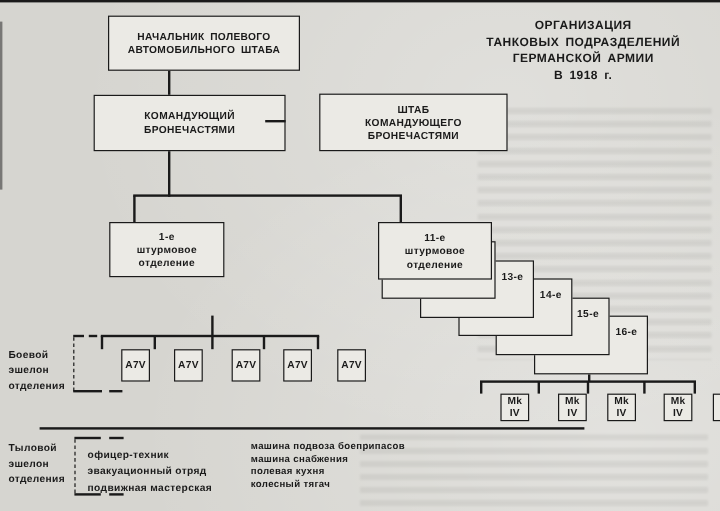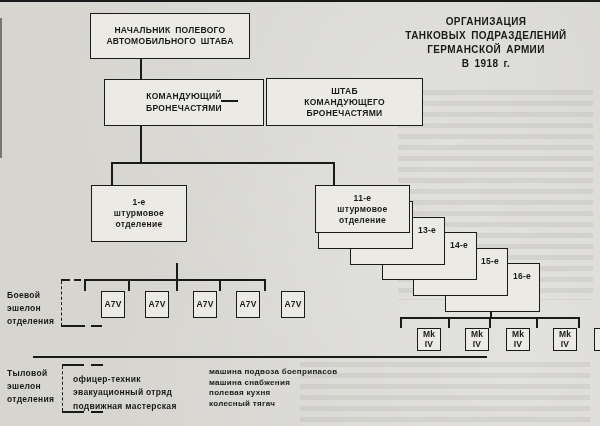--- a/index.html
+++ b/index.html
@@ -54,34 +54,34 @@
   <div class="bleed" style="left:398px;top:90px;width:195px;height:210px"></div>
   <div class="bleed" style="left:300px;top:362px;width:290px;height:60px"></div>
 
   <div id="title">ОРГАНИЗАЦИЯ
 ТАНКОВЫХ ПОДРАЗДЕЛЕНИЙ
 ГЕРМАНСКОЙ АРМИИ
 В 1918 г.</div>
 
   <div class="box" style="left:62px;top:13px;width:160px;height:46px">НАЧАЛЬНИК ПОЛЕВОГО
 АВТОМОБИЛЬНОГО ШТАБА</div>
-  <div class="box" style="left:76px;top:79px;width:160px;height:47px">КОМАНДУЮЩИЙ
+  <div class="box" style="left:50px;top:79px;width:160px;height:47px">КОМАНДУЮЩИЙ
 БРОНЕЧАСТЯМИ</div>
   <div class="box" style="left:238px;top:78px;width:157px;height:48px;line-height:11px">ШТАБ
 КОМАНДУЮЩЕГО
 БРОНЕЧАСТЯМИ</div>
 
   <div class="vline" style="left:140px;top:59px;width:2px;height:20px"></div>
   <div class="hline" style="left:221px;top:100px;width:17px;height:2px"></div>
   <div class="vline" style="left:140px;top:126px;width:2px;height:38px"></div>
   <div class="hline" style="left:111px;top:162px;width:224px;height:2px"></div>
   <div class="vline" style="left:111px;top:163px;width:2px;height:22px"></div>
   <div class="vline" style="left:333px;top:163px;width:2px;height:22px"></div>
 
-  <div class="box" style="left:63px;top:185px;width:96px;height:57px;z-index:30;line-height:11px">1-е
+  <div class="box" style="left:63px;top:185px;width:96px;height:46px;z-index:30;line-height:11px">1-е
 штурмовое
 отделение</div>
 
   <div class="card" style="left:445px;top:263px;width:95px;height:49px;z-index:24">
     <div class="card-label">16-е</div>
   </div>
   <div class="card" style="left:413px;top:248px;width:95px;height:48px;z-index:25">
     <div class="card-label">15-е</div>
   </div>
   <div class="card" style="left:382px;top:232px;width:95px;height:48px;z-index:26">

